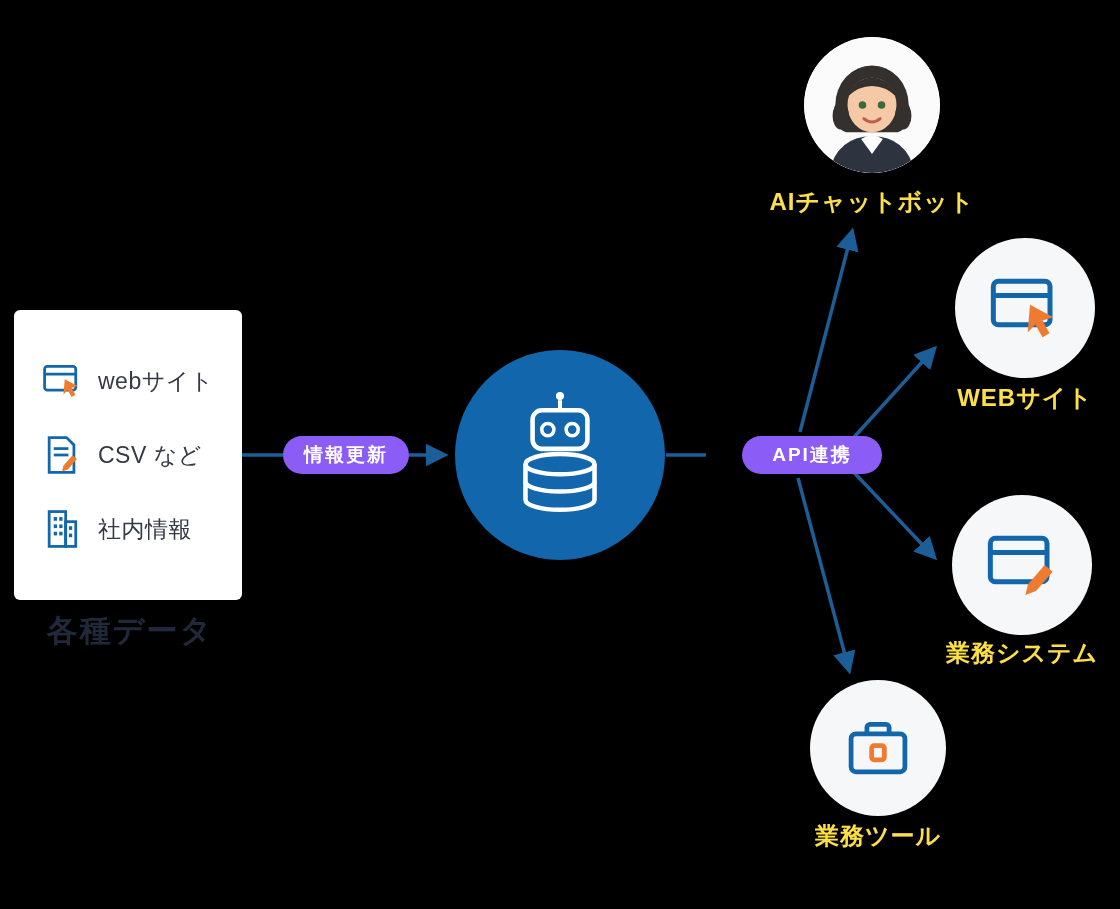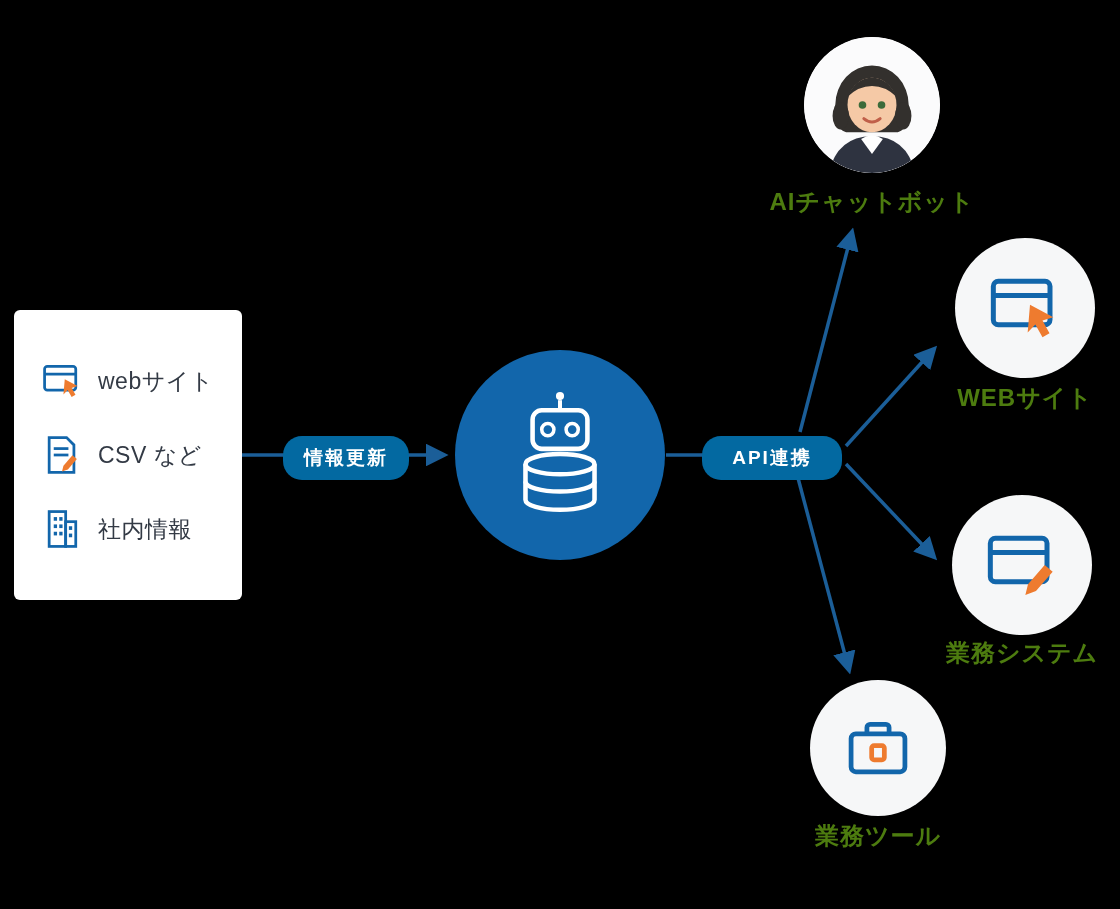--- a/index.html
+++ b/index.html
@@ -29,27 +29,27 @@
   .source-row .lbl { font-size:23px; color:#333a45; font-weight:500; letter-spacing:.5px; }
 
   .source-caption {
     position:absolute; left:30px; top:610px; width:200px;
     text-align:center; font-size:31px; font-weight:700; color:#20283a;
     letter-spacing:2px;
   }
 
   
   .pill {
-    position:absolute; height:44px; border-radius:19px;
-    background:#0369a1; color:#ffffff;
+    position:absolute; height:38px; border-radius:19px;
+    background:#8b5cf6; color:#ffffff;
     display:flex; align-items:center; justify-content:center;
     font-size:19px; font-weight:700; letter-spacing:2px;
   }
   .pill-update { left:283px; top:436px; width:126px; }
-  .pill-api    { left:702px; top:436px; width:140px; }
+  .pill-api    { left:742px; top:436px; width:140px; }
 
   
   .cms-circle {
     position:absolute; left:455px; top:350px;
     width:210px; height:210px; border-radius:50%;
     background:#1266ab;
     display:flex; align-items:center; justify-content:center;
   }
   .cms-circle svg { width:122px; height:132px; }
   .cms-label {
@@ -68,21 +68,21 @@
   .t1 { left:804px; top:37px;  width:136px; height:136px; background:#fbfbfc; }
   .t2 { left:955px; top:238px; width:140px; height:140px; }
   .t3 { left:952px; top:495px; width:140px; height:140px; }
   .t4 { left:810px; top:680px; width:136px; height:136px; }
   .t2 svg,.t3 svg { width:80px; height:80px; }
   .t4 svg { width:76px; height:76px; }
   .t1 svg { width:136px; height:136px; }
 
   .target-label {
     position:absolute; text-align:center;
-    font-size:24px; font-weight:700; color:#4d7c0f; letter-spacing:1px;
+    font-size:24px; font-weight:700; color:#fde047; letter-spacing:1px;
   }
   .tl1 { left:762px; top:186px; width:220px; }
   .tl2 { left:935px; top:382px; width:180px; }
   .tl3 { left:922px; top:637px; width:200px; }
   .tl4 { left:788px; top:820px; width:180px; }
 </style>
 </head>
 <body>
 
 <div class="canvas">
@@ -134,20 +134,21 @@
           <rect x="21" y="19" width="3.6" height="4" fill="#1266ab"></rect>
           <rect x="15" y="27" width="3.6" height="4" fill="#1266ab"></rect>
           <rect x="21" y="27" width="3.6" height="4" fill="#1266ab"></rect>
           <rect x="31.5" y="21" width="3.6" height="4" fill="#1266ab"></rect>
           <rect x="31.5" y="29" width="3.6" height="4" fill="#1266ab"></rect>
         </svg>
       </span>
       <span class="lbl">社内情報</span>
     </div>
   </div>
+  <div class="source-caption">各種データ</div>
 
   <div class="pill pill-update">情報更新</div>
 
   <div class="cms-circle">
     <svg viewBox="0 0 120 130">
       <line x1="60" y1="11" x2="60" y2="21" stroke="#ffffff" stroke-width="4"></line>
       <circle cx="60" cy="7" r="4" fill="#ffffff"></circle>
       <rect x="33" y="21" width="54" height="38" rx="9" fill="none" stroke="#ffffff" stroke-width="4.5"></rect>
       <circle cx="48" cy="40" r="6" fill="none" stroke="#ffffff" stroke-width="3.5"></circle>
       <circle cx="72" cy="40" r="6" fill="none" stroke="#ffffff" stroke-width="3.5"></circle>

